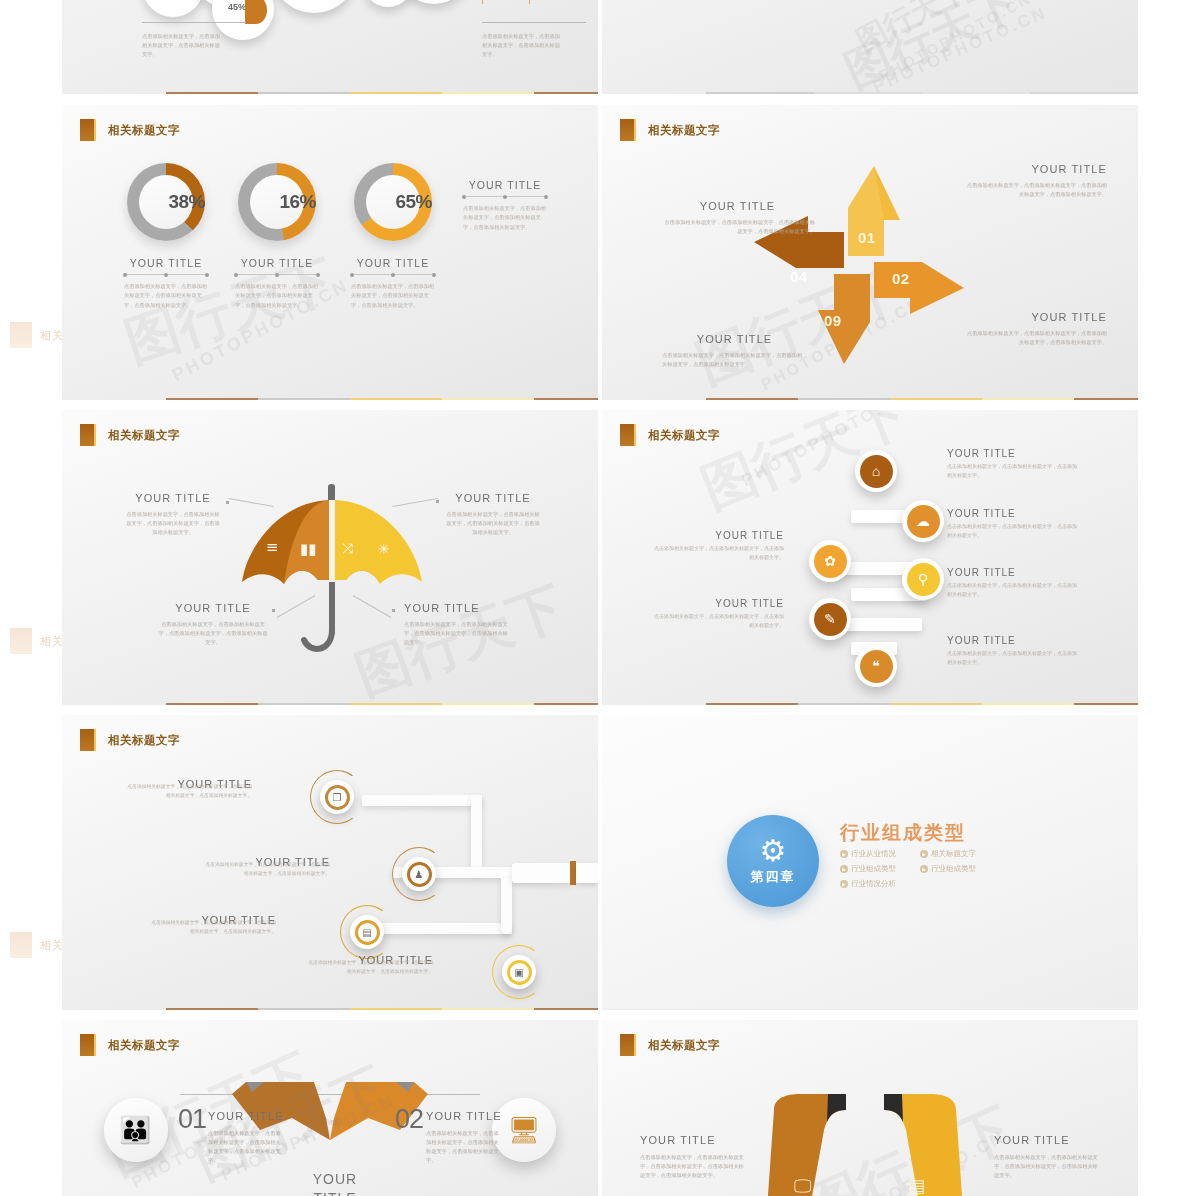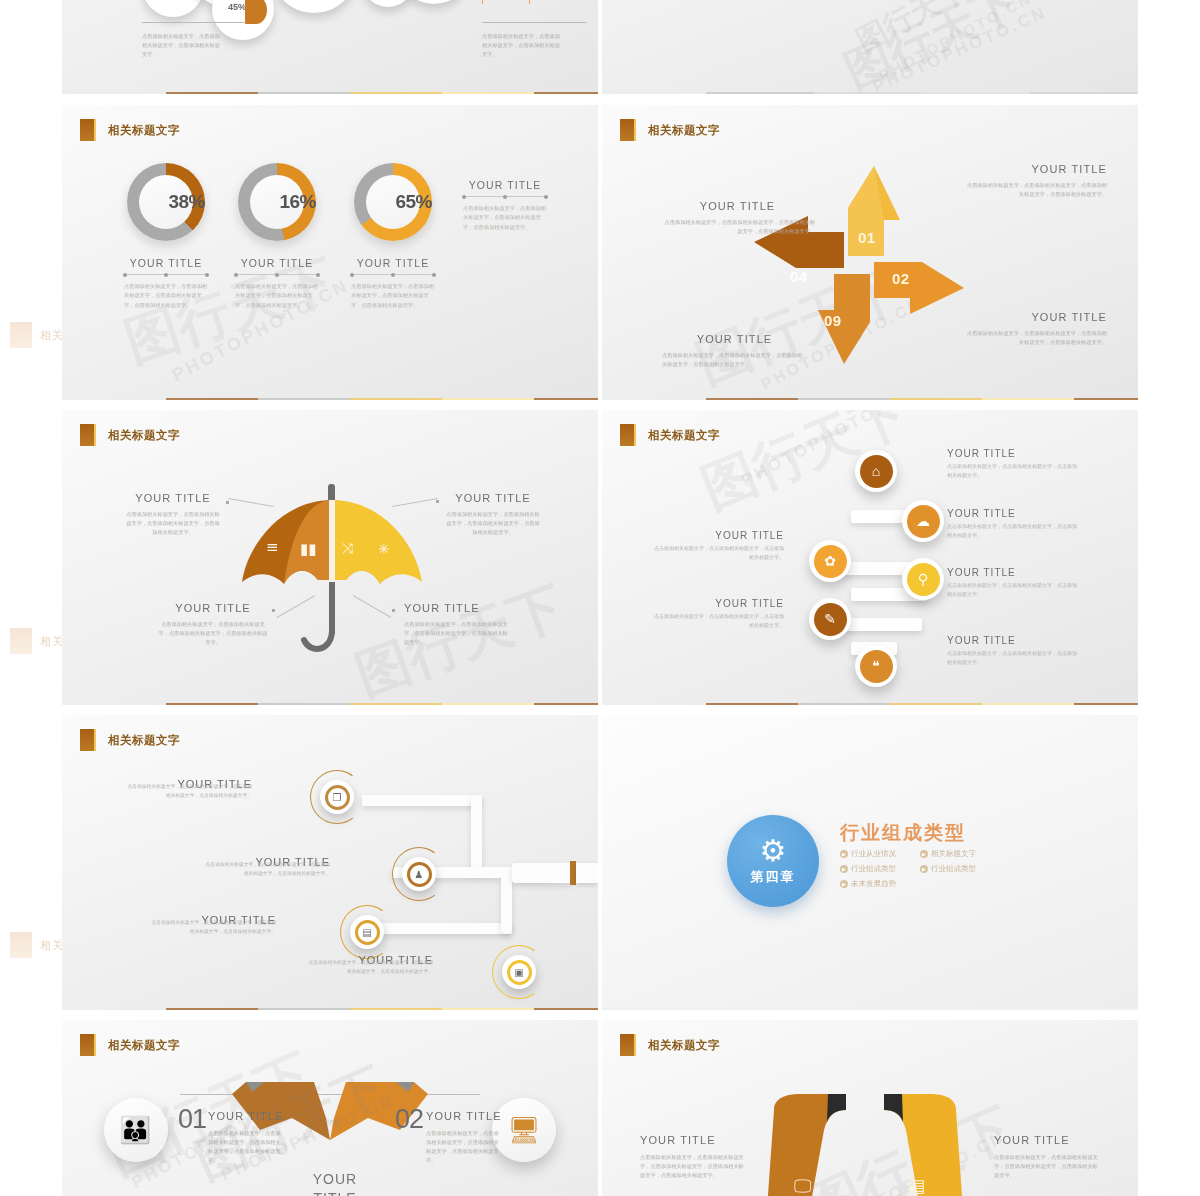--- a/index.html
+++ b/index.html
@@ -516,21 +516,21 @@
       <div>
           <b>▶</b>
           <span>行业组成类型</span>
         </div>
       <div>
           <b>▶</b>
           <span>行业组成类型</span>
         </div>
       <div>
           <b>▶</b>
-          <span>未来发展趋势</span>
+          <span>行业情况分析</span>
         </div>
     </div>
     <div class="botbar" style="left:0;background:#f0f0f0;"></div>
   </div>
 
   <div class="slide" style="left:62px;top:1020px;width:536px;height:290px;">
     <div class="sl-head">
       <div class="sq"></div>
       <div class="htxt">相关标题文字</div>
     </div>

